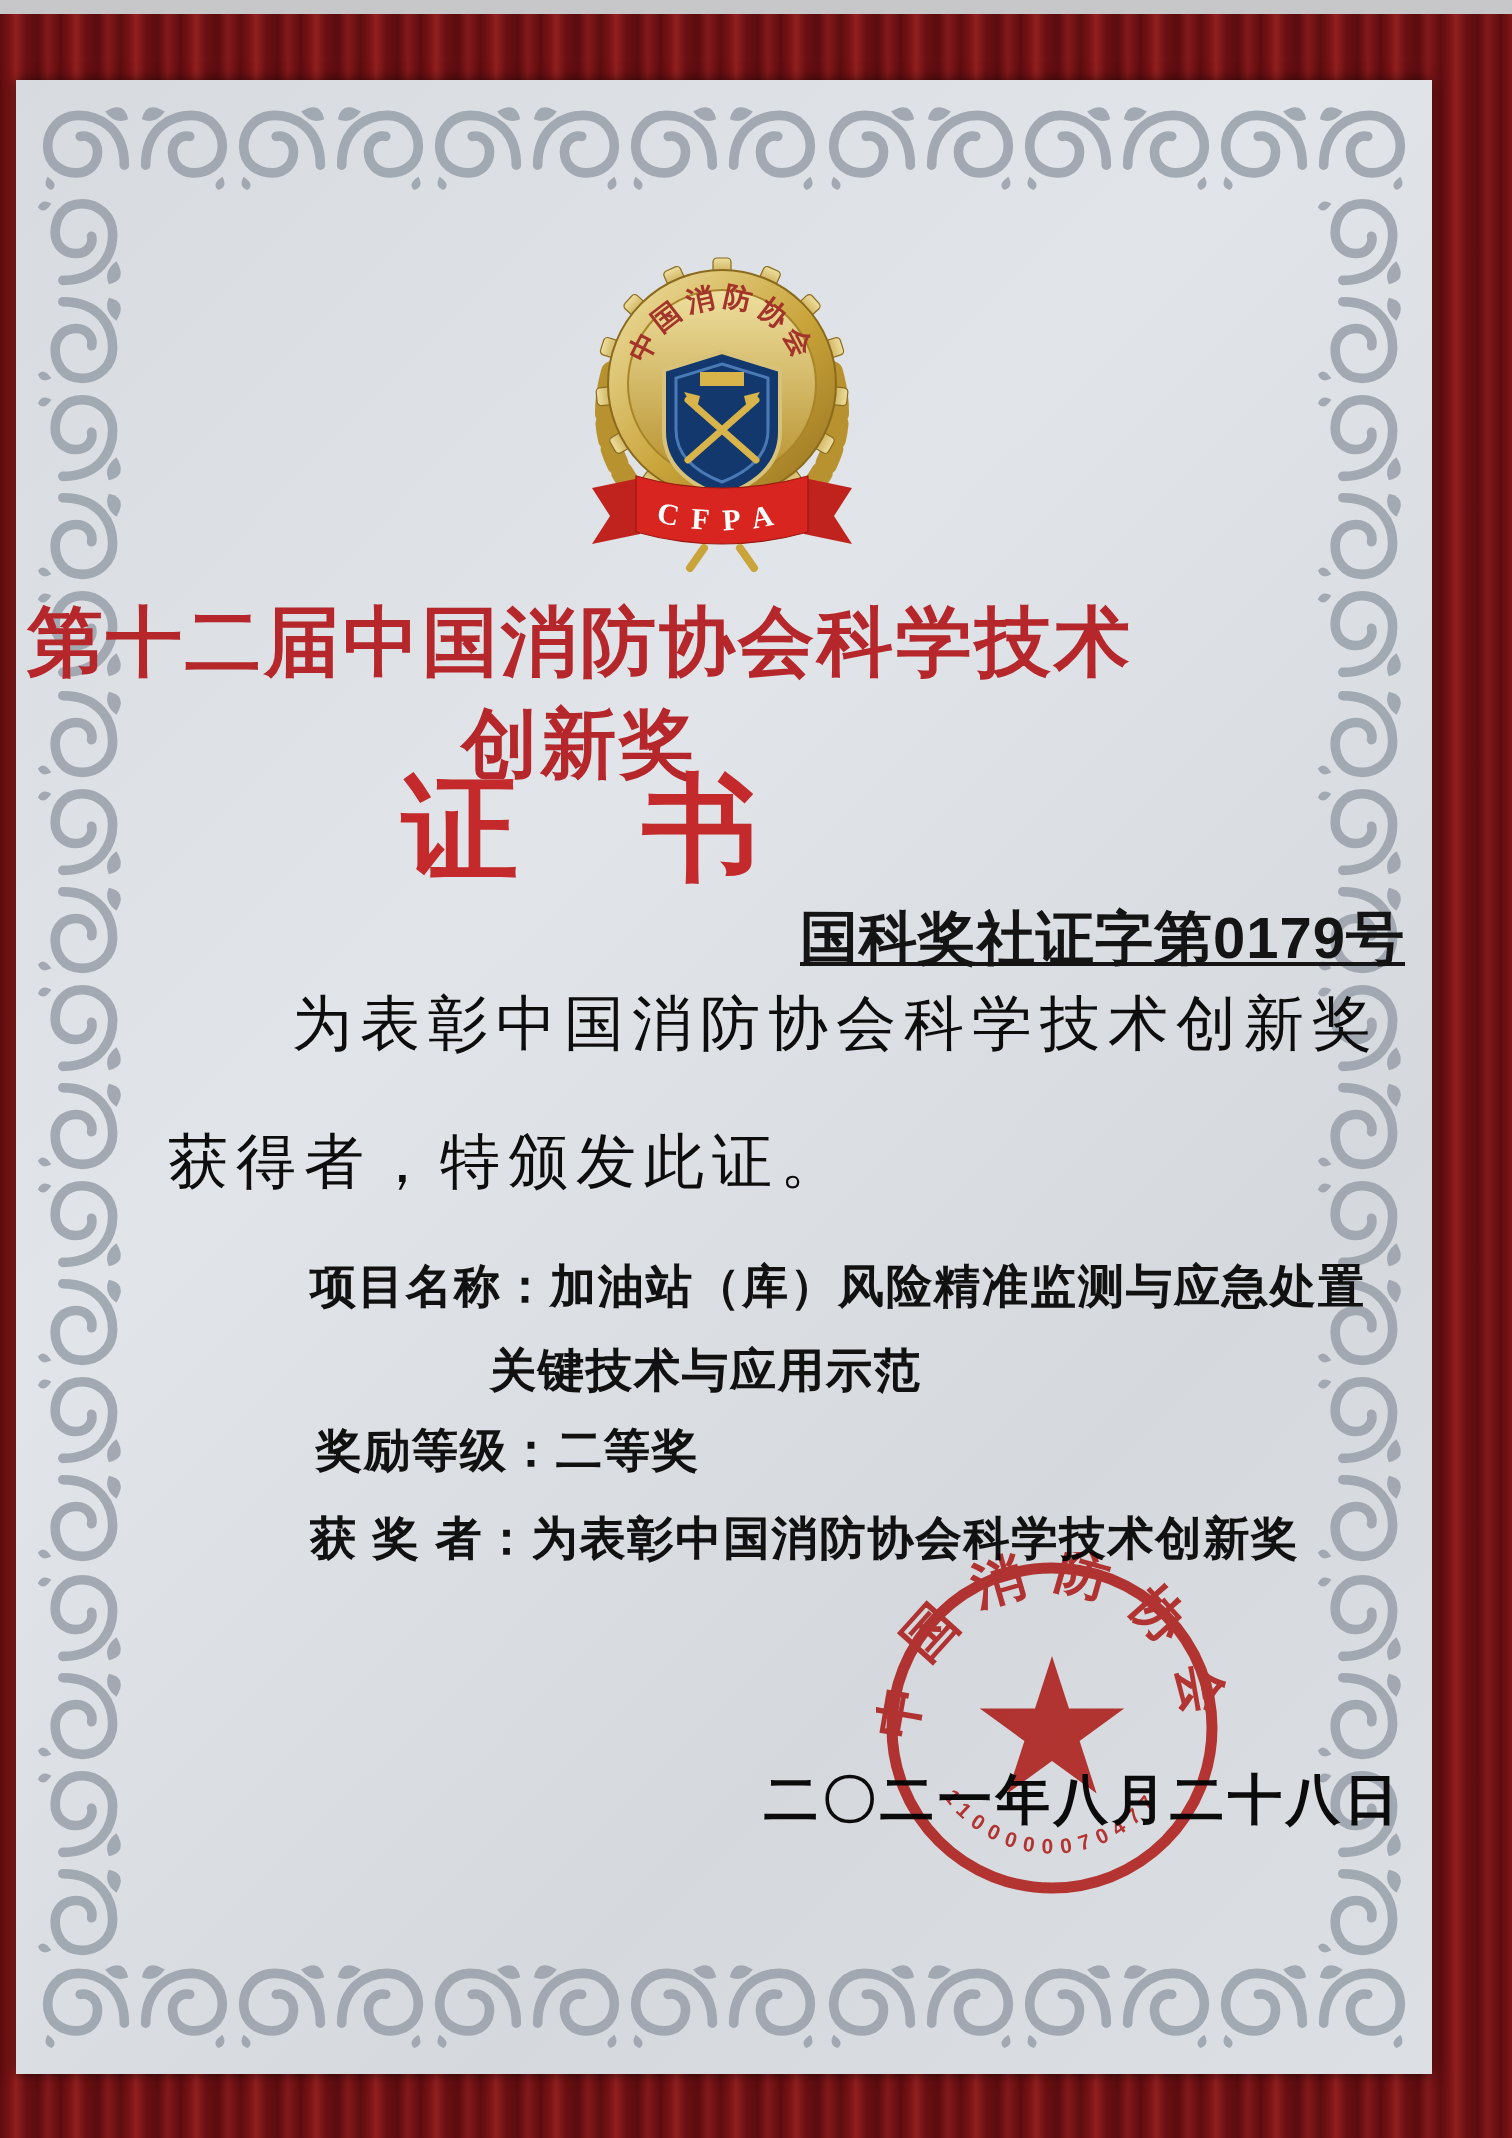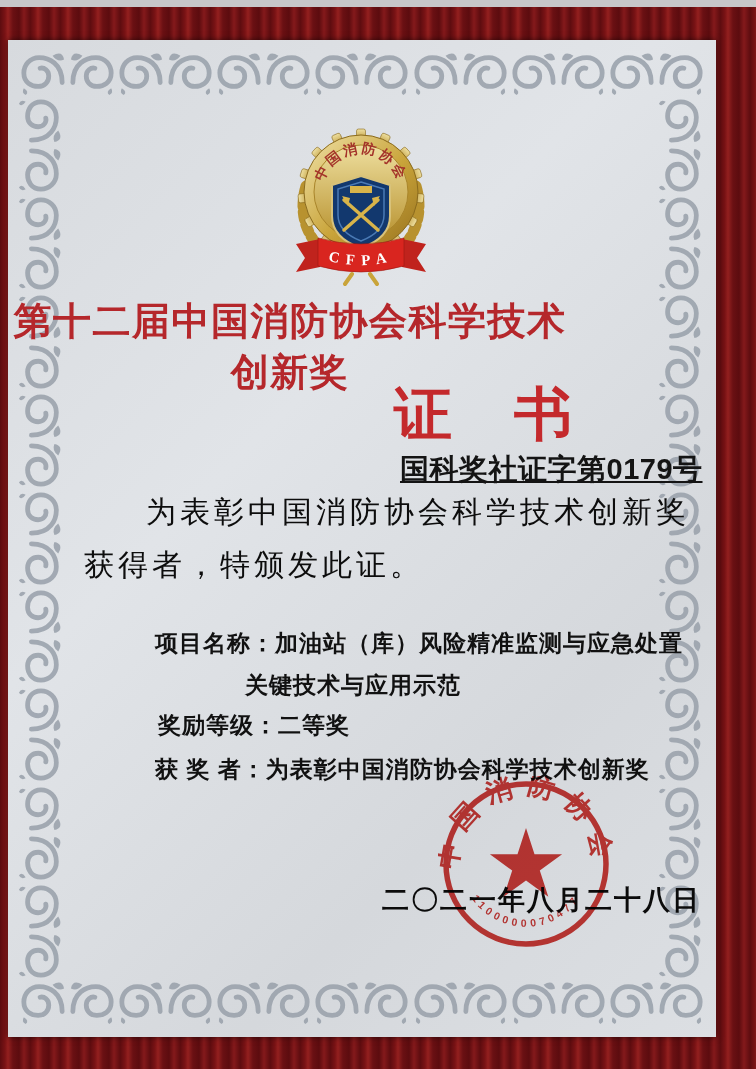--- a/index.html
+++ b/index.html
@@ -29,34 +29,34 @@
   .v .motif:nth-child(even){transform:rotate(90deg) scale(-1,1);}
   
   .emblem{position:absolute;left:278px;top:88px;width:150px;height:158px;}
   
   .title{
     position:absolute;left:0;top:256px;width:564px;text-align:center;
     font-family:"Liberation Serif",serif;font-weight:700;font-size:38px;
     letter-spacing:1.5px;color:#b5272b;
   }
   .subtitle{
-    position:absolute;left:0;top:336px;width:566px;text-align:right;
+    position:absolute;left:0;top:336px;width:566px;text-align:center;
     font-family:"Liberation Serif",serif;font-weight:700;font-size:58px;
     color:#c4292c;letter-spacing:2px;
   }
   .issue-no{
     position:absolute;left:392px;top:410px;
     font-weight:700;font-size:29px;color:#141414;letter-spacing:.5px;text-decoration:underline;
   }
   .body-line{
     position:absolute;font-family:"Liberation Serif",serif;
     font-size:30px;color:#0d0d0d;letter-spacing:4px;white-space:nowrap;text-align:center;
   }
   .body-line1{left:138px;top:452px;}
-  .body-line2{left:76px;top:505px;}
+  .body-line2{left:76px;top:521px;}
   .detail{
     position:absolute;font-weight:700;font-size:23px;color:#111;
     letter-spacing:1px;white-space:nowrap;
   }
   .proj1{left:147px;top:588px;}
   .proj2{left:237px;top:630px;}
   .grade{left:150px;top:670px;}
   .winner{left:147px;top:714px;}
   .date{
     position:absolute;left:374px;top:842px;z-index:1;

